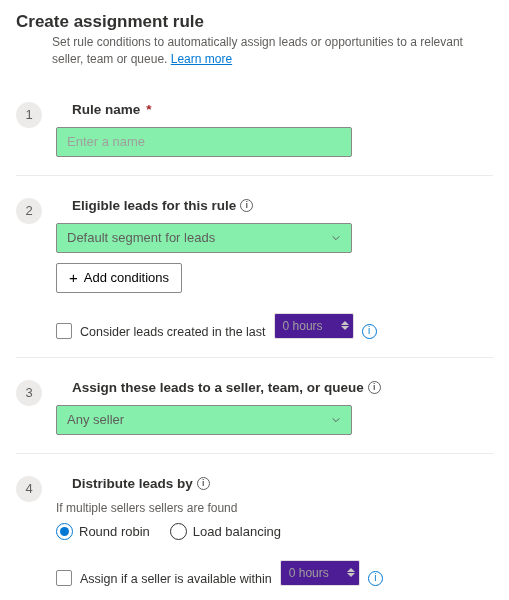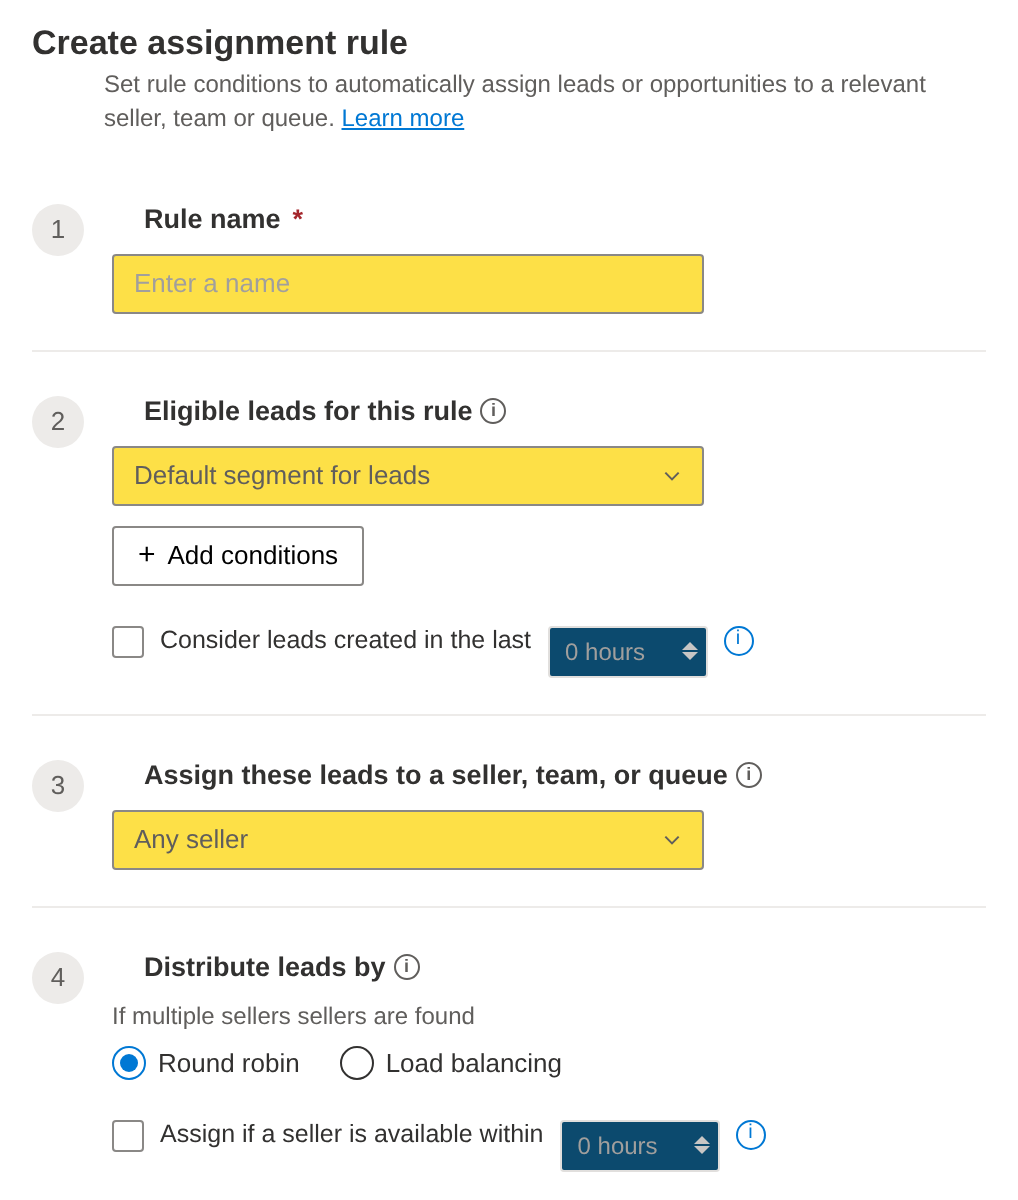--- a/index.html
+++ b/index.html
@@ -80,21 +80,21 @@
     font-size: 10px;
   }
   .text-input, .select {
     width: 296px;
     height: 30px;
     border: 1px solid #8a8886;
     border-radius: 2px;
     padding: 0 10px;
     font-size: 13px;
     color: #605e5c;
-    background: #fde047;
+    background: #86efac;
     display: flex;
     align-items: center;
     justify-content: space-between;
   }
   .text-input::placeholder { color: #a19f9d; }
   input.text-input { color: #323130; outline: none; }
   .chevron {
     width: 10px; height: 10px;
     display: inline-block;
   }
@@ -108,37 +108,37 @@
     font-size: 13px;
     display: inline-flex;
     align-items: center;
     gap: 6px;
     cursor: pointer;
     margin-top: 10px;
   }
   .plus { font-size: 15px; line-height: 1; }
   .row {
     display: flex;
-    align-items: flex-start;
+    align-items: flex-end;
     gap: 8px;
     font-size: 12.5px;
     color: #323130;
   }
   .row.mt { margin-top: 20px; }
   .row.mt-sm { margin-top: 14px; }
   .checkbox {
     width: 16px; height: 16px;
     border: 1px solid #8a8886;
     border-radius: 2px;
     background: #fff;
     flex-shrink: 0;
   }
   .hours-box {
     width: 80px; height: 26px;
-    background: #0c4a6e;
+    background: #4c1d95;
     border: 1px solid #e1dfdd;
     border-radius: 2px;
     display: flex;
     align-items: center;
     justify-content: space-between;
     padding: 0 4px 0 8px;
     font-size: 12px;
     color: #a19f9d;
   }
   .spinner {

